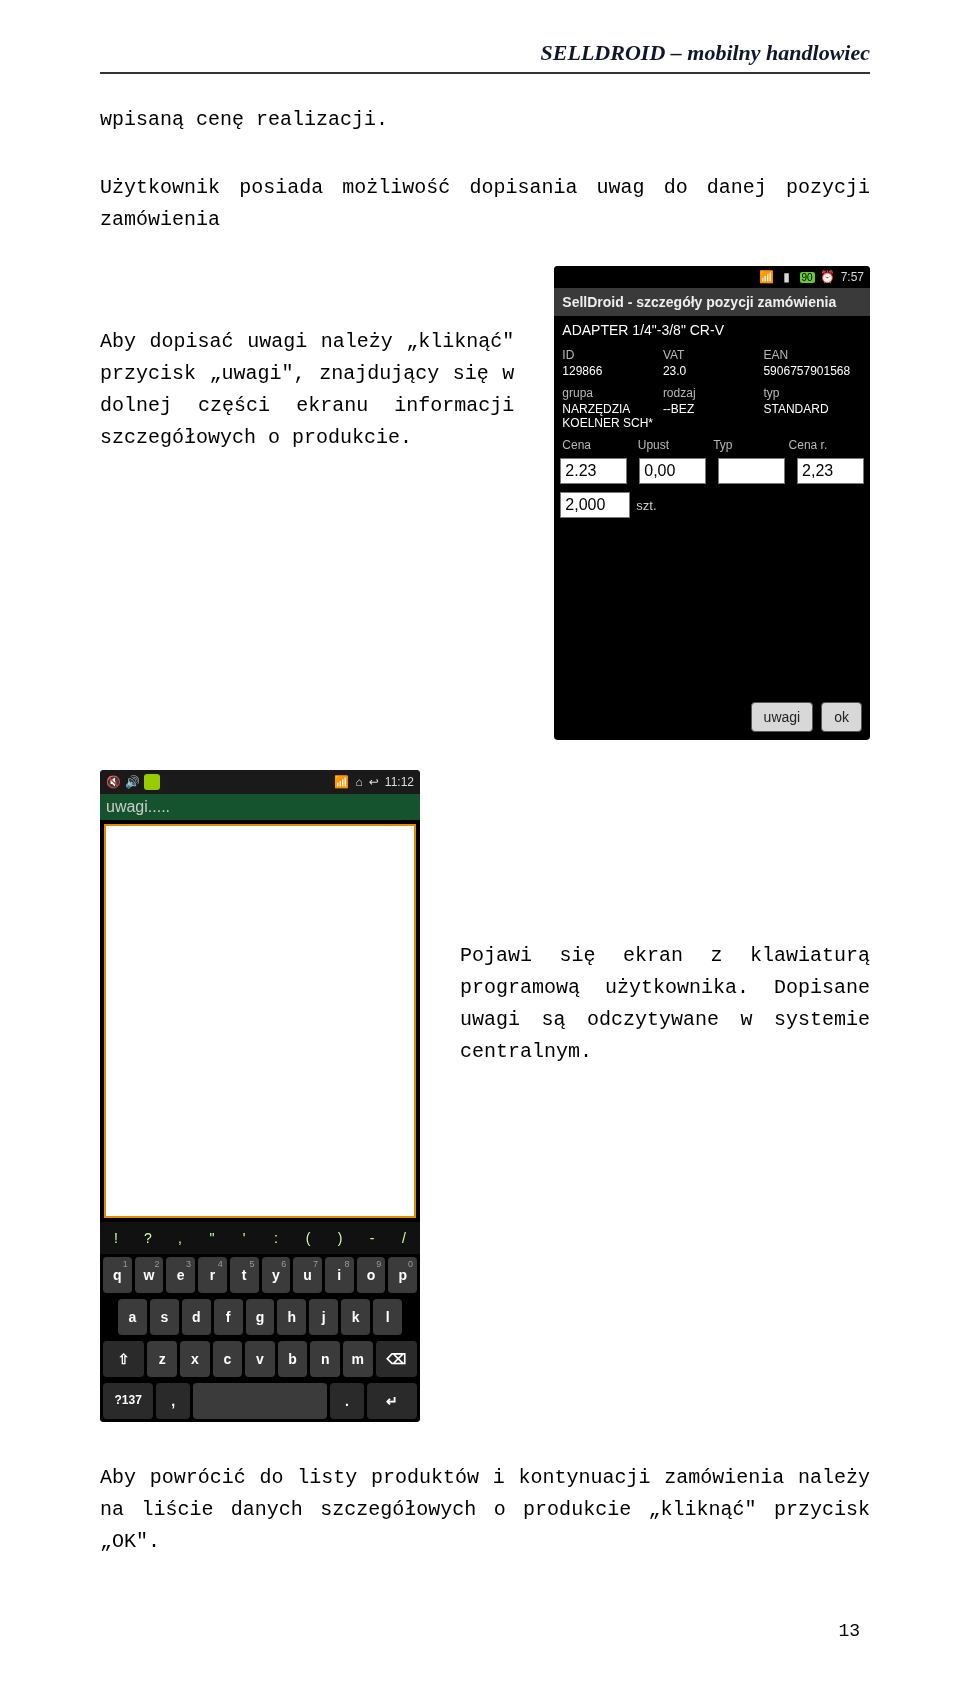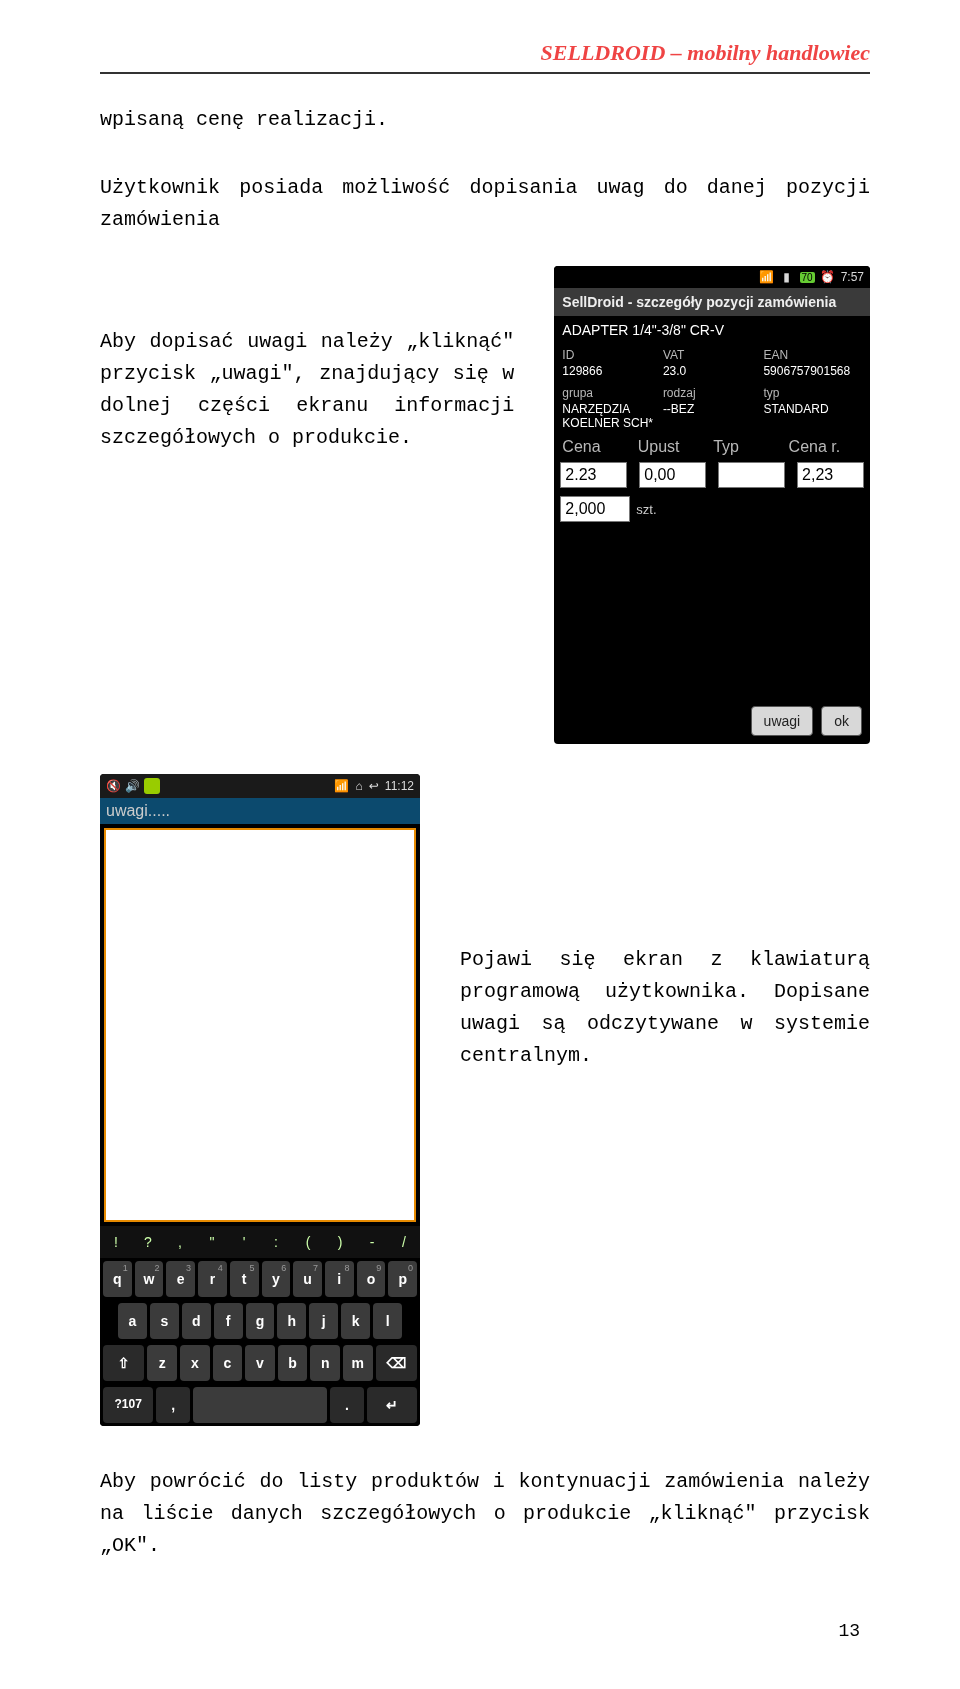--- a/index.html
+++ b/index.html
@@ -9,21 +9,21 @@
     background:#fff;
     font-family:"Courier New",monospace;
     color:#000;
     font-size:20px;
     box-sizing:border-box;
     padding:40px 90px 40px 100px;
     position:relative;
   }
   .header-line{
     font-family:Georgia,"Times New Roman",serif;
-    color:#ef4444;
+    color:#0f172a;
     font-style:italic;
     font-weight:bold;
     text-align:right;
     font-size:22px;
     border-bottom:2px solid #333;
     padding-bottom:6px;
     margin-bottom:30px;
   }
   .para{font-family:"Courier New",monospace;font-size:20px;line-height:1.6;}
   .justify{text-align:justify;}
@@ -39,41 +39,41 @@
     overflow:hidden;
   }
   
   .status{display:flex;justify-content:flex-end;align-items:center;gap:6px;background:#000;padding:4px 6px;font-size:12px;}
   .status .ico{width:14px;height:14px;display:inline-flex;align-items:center;justify-content:center;font-size:12px;}
   .titlebar{background:#3a3a3a;padding:6px 8px;font-size:14px;color:#eee;font-weight:bold;}
   .prodname{padding:6px 8px;color:#fff;font-size:14px;}
   .grid3{display:grid;grid-template-columns:1fr 1fr 1fr;gap:2px;padding:4px 8px;font-size:12px;}
   .lbl{color:#b8b8b8;}
   .val{color:#fff;}
-  .grid4{display:grid;grid-template-columns:1fr 1fr 1fr 1fr;gap:2px;padding:4px 8px;font-size:16px;}
+  .grid4{display:grid;grid-template-columns:1fr 1fr 1fr 1fr;gap:2px;padding:4px 8px;font-size:12px;}
   .inputs4{display:grid;grid-template-columns:1fr 1fr 1fr 1fr;gap:12px;padding:2px 6px;}
   .inputs4 input, .inputs2 input{
     width:100%;box-sizing:border-box;background:#fff;color:#000;border:1px solid #777;
     font-size:16px;padding:3px 4px;font-family:Arial;
   }
   .inputs2{display:grid;grid-template-columns:70px auto;gap:6px;padding:6px;align-items:center;}
   .szt{color:#ccc;font-size:13px;}
   .spacer{height:170px;}
   .botbtns{display:flex;justify-content:flex-end;gap:8px;padding:8px;}
   .botbtns button{
     background:#d8d8d8;color:#222;border:1px solid #555;border-radius:4px;
     padding:6px 12px;font-size:14px;font-family:Arial;
   }
   
   .phone2{width:320px;background:#000;}
   .status2{display:flex;align-items:center;gap:6px;background:#1a1a1a;padding:4px 6px;font-size:12px;color:#ddd;}
   .status2 .left{display:flex;gap:4px;align-items:center;}
   .status2 .spacer-flex{flex:1;}
   .android-ico{width:16px;height:16px;background:#9c0;border-radius:3px;display:inline-block;}
-  .uwagi-label{background:#0c4a6e;color:#ccc;padding:4px 6px;font-size:16px;}
+  .uwagi-label{background:#14532d;color:#ccc;padding:4px 6px;font-size:16px;}
   .textarea-zone{
     margin:4px;border:2px solid #e68a00;background:#fff;height:390px;
   }
   .symrow{display:flex;background:#111;}
   .symrow .k{flex:1;text-align:center;color:#cfa;padding:8px 0;font-size:14px;}
   .krow{display:flex;gap:3px;padding:3px;background:#000;}
   .krow .key{
     flex:1;background:#3b3b3b;color:#fff;border-radius:4px;text-align:center;
     padding:10px 0;font-size:14px;position:relative;font-weight:bold;
   }
@@ -93,21 +93,21 @@
 
 <div class="row">
   <div class="block-left">
     <div class="para justify" style="margin-top:60px;">Aby dopisać uwagi należy „kliknąć" przycisk „uwagi", znajdujący się w dolnej części ekranu informacji szczegółowych o produkcie.</div>
   </div>
 
   <div class="phone">
     <div class="status">
       <span class="ico">📶</span>
       <span class="ico">▮</span>
-      <span style="background:#6c3;color:#000;border-radius:2px;padding:0 2px;font-size:10px;">70</span>
+      <span style="background:#6c3;color:#000;border-radius:2px;padding:0 2px;font-size:10px;">90</span>
       <span class="ico">⏰</span>
       <span>7:57</span>
     </div>
     <div class="titlebar">SellDroid - szczegóły pozycji zamówienia</div>
     <div class="prodname">ADAPTER 1/4"-3/8" CR-V</div>
 
     <div class="grid3">
       <span class="lbl">ID</span>
       <span class="lbl">VAT</span>
       <span class="lbl">EAN</span>
@@ -205,21 +205,21 @@
         <span class="key">z</span>
         <span class="key">x</span>
         <span class="key">c</span>
         <span class="key">v</span>
         <span class="key">b</span>
         <span class="key">n</span>
         <span class="key">m</span>
         <span class="key dark" style="flex: 1.4 1 0%;">⌫</span>
       </div>
     <div class="krow">
-      <span class="key dark small" style="flex:1.5">?107</span>
+      <span class="key dark small" style="flex:1.5">?137</span>
       <span class="key dark">,</span>
       <span class="key" style="flex:4"></span>
       <span class="key dark">.</span>
       <span class="key dark" style="flex:1.5">↵</span>
     </div>
   </div>
 
   <div style="flex:1;padding-top:170px;">
     <div class="para justify">Pojawi się ekran z klawiaturą programową użytkownika. Dopisane uwagi są odczytywane w systemie centralnym.</div>
   </div>

